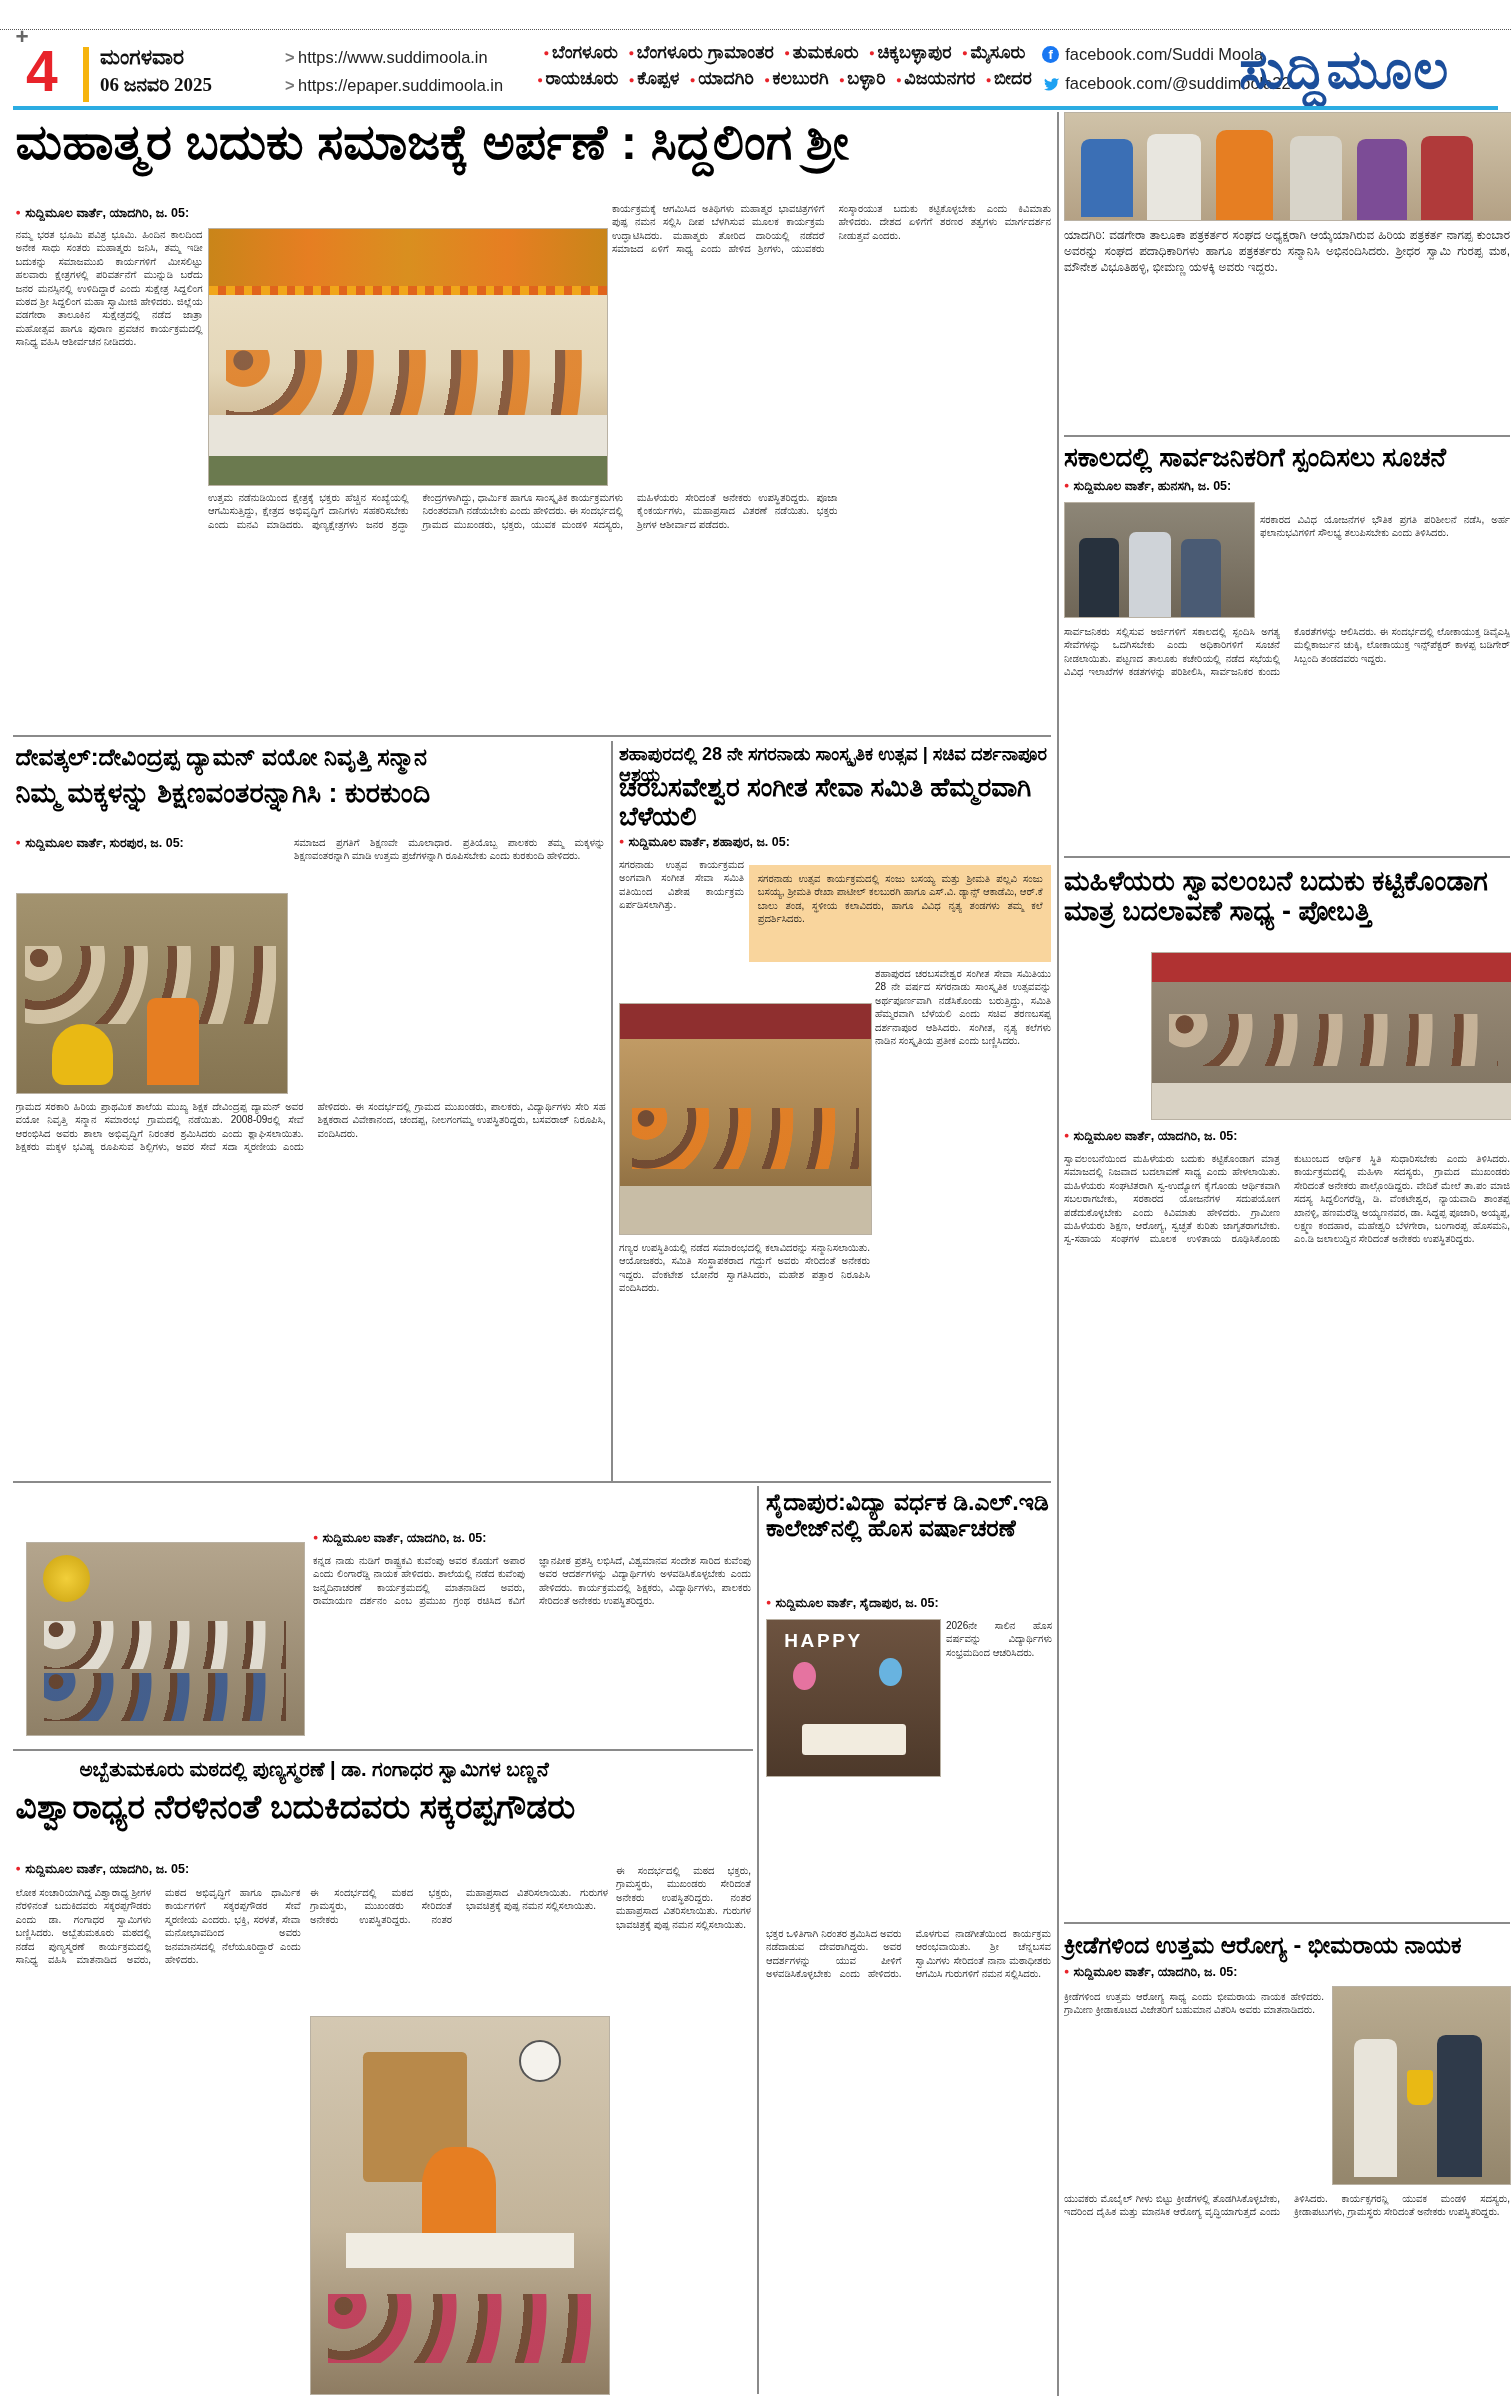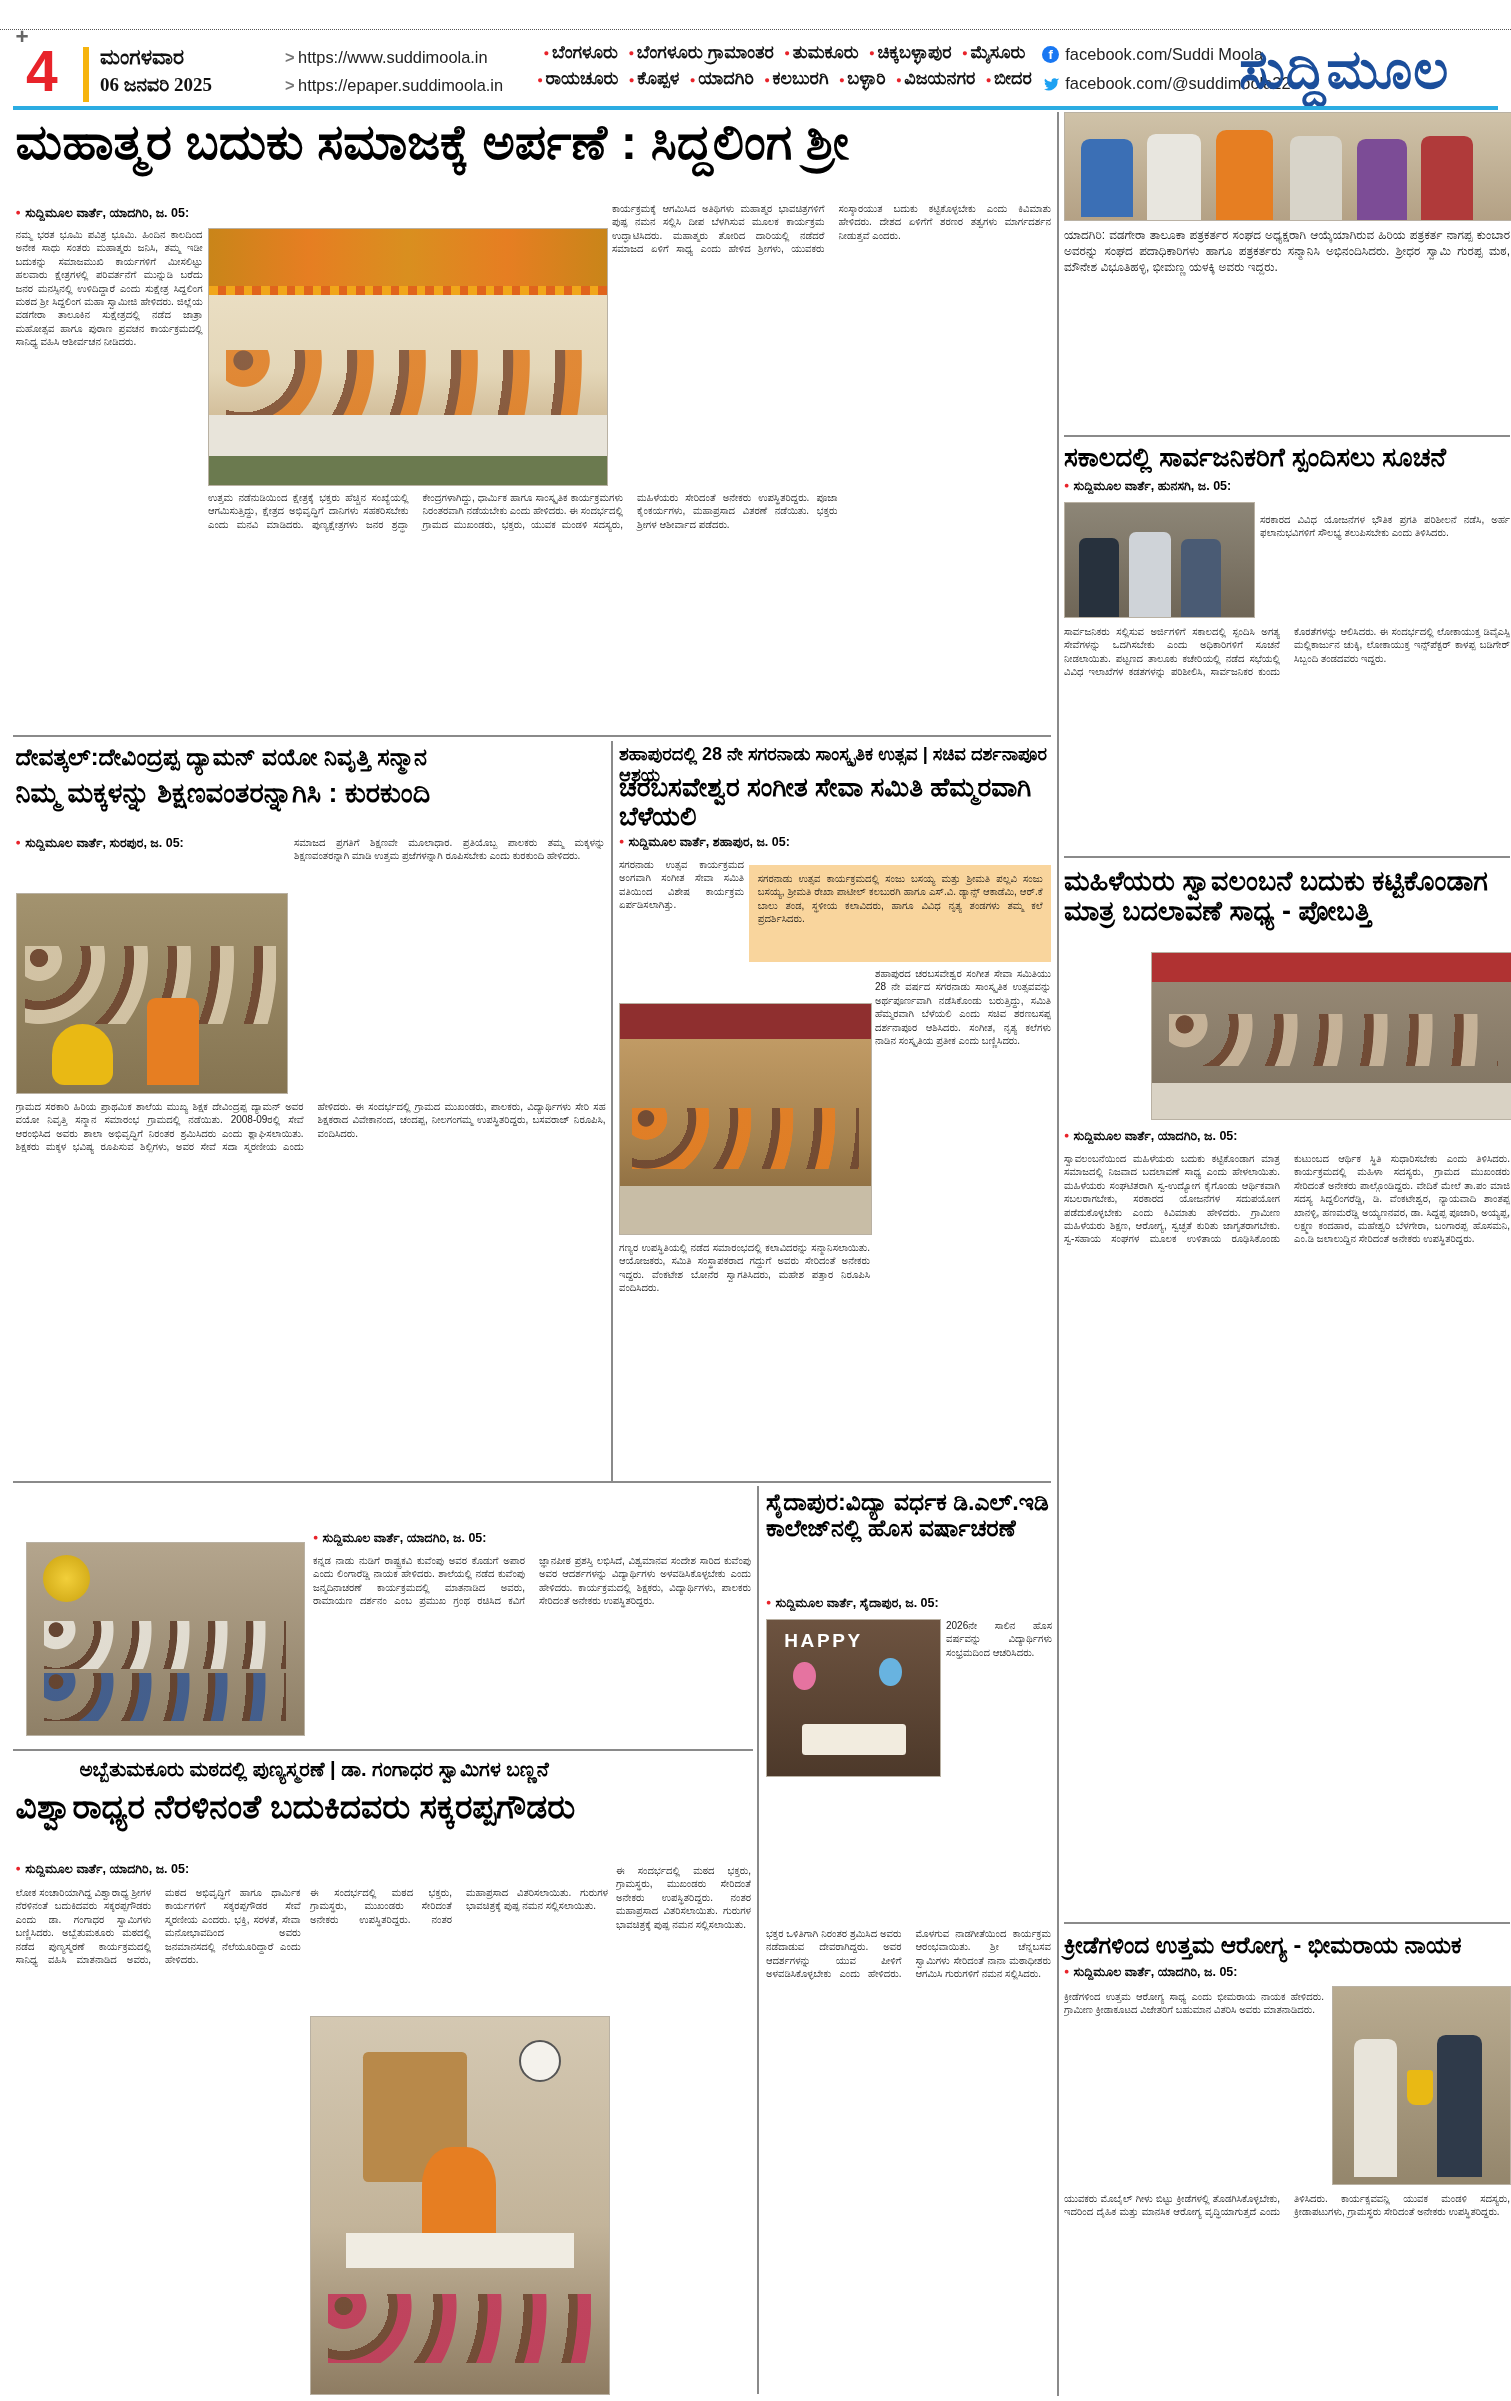--- a/index.html
+++ b/index.html
@@ -135,21 +135,21 @@
 
   <div class="hdiv" style="left:1064px;top:1922px;width:446px;"></div>
   <div class="abs headline" style="left:1064px;top:1933px;width:446px;font-size:23.4px;">ಕ್ರೀಡೆಗಳಿಂದ ಉತ್ತಮ ಆರೋಗ್ಯ - ಭೀಮರಾಯ ನಾಯಕ</div>
   <div class="abs byline" style="left:1064px;top:1965px;">ಸುದ್ದಿಮೂಲ ವಾರ್ತೆ, ಯಾದಗಿರಿ, ಜ. 05:</div>
   <div class="photo" style="left:1332px;top:1986px;width:177px;height:197px;background:linear-gradient(#b9ab90,#94866c);">
     <div class="phshape" style="left:21px;top:52px;width:43px;height:138px;background:#e8e4da;border-radius:8.7px 8.7px 0 0;"></div>
     <div class="phshape" style="left:104px;top:48px;width:45px;height:142px;background:#2f3a4a;border-radius:8.7px 8.7px 0 0;"></div>
     <div class="phshape" style="left:74px;top:83px;width:26px;height:35px;background:#e9b914;border-radius:3.5px 3.5px 8.7px 8.7px;"></div>
   </div>
   <div class="abs body" style="left:1064px;top:1990px;width:260px;height:194px;">ಕ್ರೀಡೆಗಳಿಂದ ಉತ್ತಮ ಆರೋಗ್ಯ ಸಾಧ್ಯ ಎಂದು ಭೀಮರಾಯ ನಾಯಕ ಹೇಳಿದರು. ಗ್ರಾಮೀಣ ಕ್ರೀಡಾಕೂಟದ ವಿಜೇತರಿಗೆ ಬಹುಮಾನ ವಿತರಿಸಿ ಅವರು ಮಾತನಾಡಿದರು.</div>
-  <div class="abs body cols2" style="left:1064px;top:2192px;width:446px;height:199px;">ಯುವಕರು ಮೊಬೈಲ್ ಗೀಳು ಬಿಟ್ಟು ಕ್ರೀಡೆಗಳಲ್ಲಿ ತೊಡಗಿಸಿಕೊಳ್ಳಬೇಕು, ಇದರಿಂದ ದೈಹಿಕ ಮತ್ತು ಮಾನಸಿಕ ಆರೋಗ್ಯ ವೃದ್ಧಿಯಾಗುತ್ತದೆ ಎಂದು ತಿಳಿಸಿದರು. ಕಾರ್ಯಕ್ಸವವನ್ಲಿ ಯುವಕ ಮಂಡಳಿ ಸದಸ್ಯರು, ಕ್ರೀಡಾಪಟುಗಳು, ಗ್ರಾಮಸ್ಥರು ಸೇರಿದಂತೆ ಅನೇಕರು ಉಪಸ್ಥಿತರಿದ್ದರು.</div>
+  <div class="abs body cols2" style="left:1064px;top:2192px;width:446px;height:199px;">ಯುವಕರು ಮೊಬೈಲ್ ಗೀಳು ಬಿಟ್ಟು ಕ್ರೀಡೆಗಳಲ್ಲಿ ತೊಡಗಿಸಿಕೊಳ್ಳಬೇಕು, ಇದರಿಂದ ದೈಹಿಕ ಮತ್ತು ಮಾನಸಿಕ ಆರೋಗ್ಯ ವೃದ್ಧಿಯಾಗುತ್ತದೆ ಎಂದು ತಿಳಿಸಿದರು. ಕಾರ್ಯಕ್ಸಗರನ್ಲಿ ಯುವಕ ಮಂಡಳಿ ಸದಸ್ಯರು, ಕ್ರೀಡಾಪಟುಗಳು, ಗ್ರಾಮಸ್ಥರು ಸೇರಿದಂತೆ ಅನೇಕರು ಉಪಸ್ಥಿತರಿದ್ದರು.</div>
 
   <div class="abs kicker" style="left:15.6px;top:744px;width:590px;font-size:23.4px;">ದೇವತ್ಕಲ್:ದೇವಿಂದ್ರಪ್ಪ ದ್ಯಾಮನ್ ವಯೋ ನಿವೃತ್ತಿ ಸನ್ಮಾನ</div>
   <div class="abs headline" style="left:15.6px;top:779px;width:590px;font-size:27px;">ನಿಮ್ಮ ಮಕ್ಕಳನ್ನು ಶಿಕ್ಷಣವಂತರನ್ನಾಗಿಸಿ : ಕುರಕುಂದಿ</div>
   <div class="abs byline" style="left:15.6px;top:836px;">ಸುದ್ದಿಮೂಲ ವಾರ್ತೆ, ಸುರಪುರ, ಜ. 05:</div>
   <div class="abs body" style="left:294px;top:836px;width:311px;height:260px;">ಸಮಾಜದ ಪ್ರಗತಿಗೆ ಶಿಕ್ಷಣವೇ ಮೂಲಾಧಾರ. ಪ್ರತಿಯೊಬ್ಬ ಪಾಲಕರು ತಮ್ಮ ಮಕ್ಕಳನ್ನು ಶಿಕ್ಷಣವಂತರನ್ನಾಗಿ ಮಾಡಿ ಉತ್ತಮ ಪ್ರಜೆಗಳನ್ನಾಗಿ ರೂಪಿಸಬೇಕು ಎಂದು ಕುರಕುಂದಿ ಹೇಳಿದರು.</div>
   <div class="photo" style="left:15.6px;top:893px;width:270px;height:199px;background:linear-gradient(#a3936f,#857451);">
     <div class="phshape" style="left:8.7px;top:52px;width:251px;height:78px;background:repeating-radial-gradient(circle at 14px 12px,#6e4630 0 8.7px,#d8c9ab 9.5px 22.5px,transparent 23.4px 43px);opacity:.9;"></div>
     <div class="phshape" style="left:35px;top:130px;width:61px;height:61px;background:#e9b914;border-radius:50% 50% 20% 20%;"></div>
     <div class="phshape" style="left:130px;top:104px;width:52px;height:87px;background:#e67e22;border-radius:8.7px 8.7px 0 0;"></div>
   </div>

